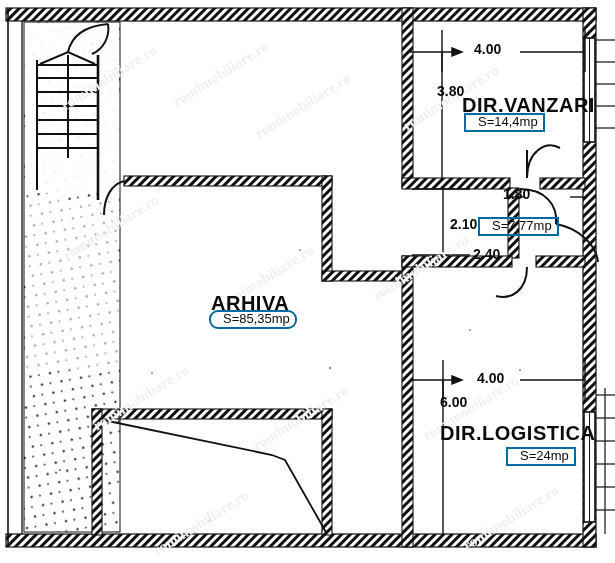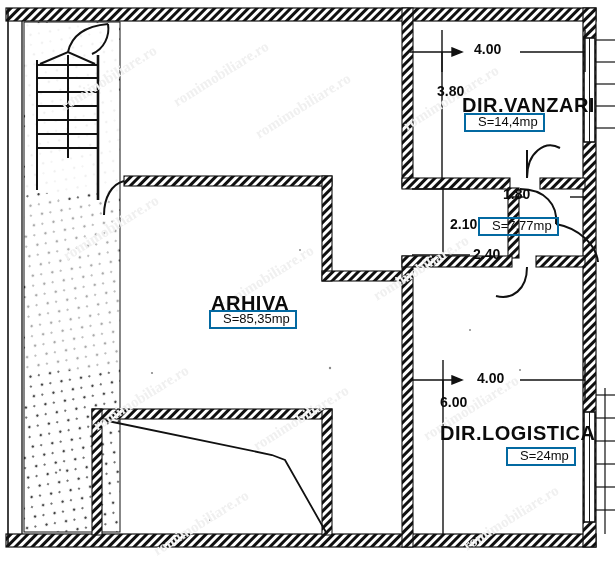--- a/index.html
+++ b/index.html
@@ -277,21 +277,21 @@
   <div class="wm" style="left:60px;  top:250px;">romimobiliare.ro</div>
   <div class="wm" style="left:215px; top:300px;">romimobiliare.ro</div>
   <div class="wm" style="left:370px; top:290px;">romimobiliare.ro</div>
   <div class="wm" style="left:90px;  top:420px;">romimobiliare.ro</div>
   <div class="wm" style="left:250px; top:440px;">romimobiliare.ro</div>
   <div class="wm" style="left:420px; top:430px;">romimobiliare.ro</div>
   <div class="wm" style="left:150px; top:545px;">romimobiliare.ro</div>
   <div class="wm" style="left:460px; top:540px;">romimobiliare.ro</div>
 
   <div class="lbl room-name" style="left:211px; top:292px;">ARHIVA</div>
-  <div class="area-box" style="left:209px; top:310px;">S=85,35mp</div>
+  <div class="area-box" style="left:209px; top:310px;border-radius:9px;">S=85,35mp</div>
 
   <div class="lbl room-name" style="left:462px; top:94px;">DIR.VANZARI</div>
   <div class="area-box" style="left:464px; top:113px;">S=14,4mp</div>
 
   <div class="area-box" style="left:478px; top:217px;">S=7,77mp</div>
 
   <div class="lbl room-name" style="left:440px; top:422px;">DIR.LOGISTICA</div>
   <div class="area-box" style="left:466px; top:447px;margin-left:40px;">S=24mp</div>
 
   <div class="dim" style="left:474px; top:41px;">4.00</div>

